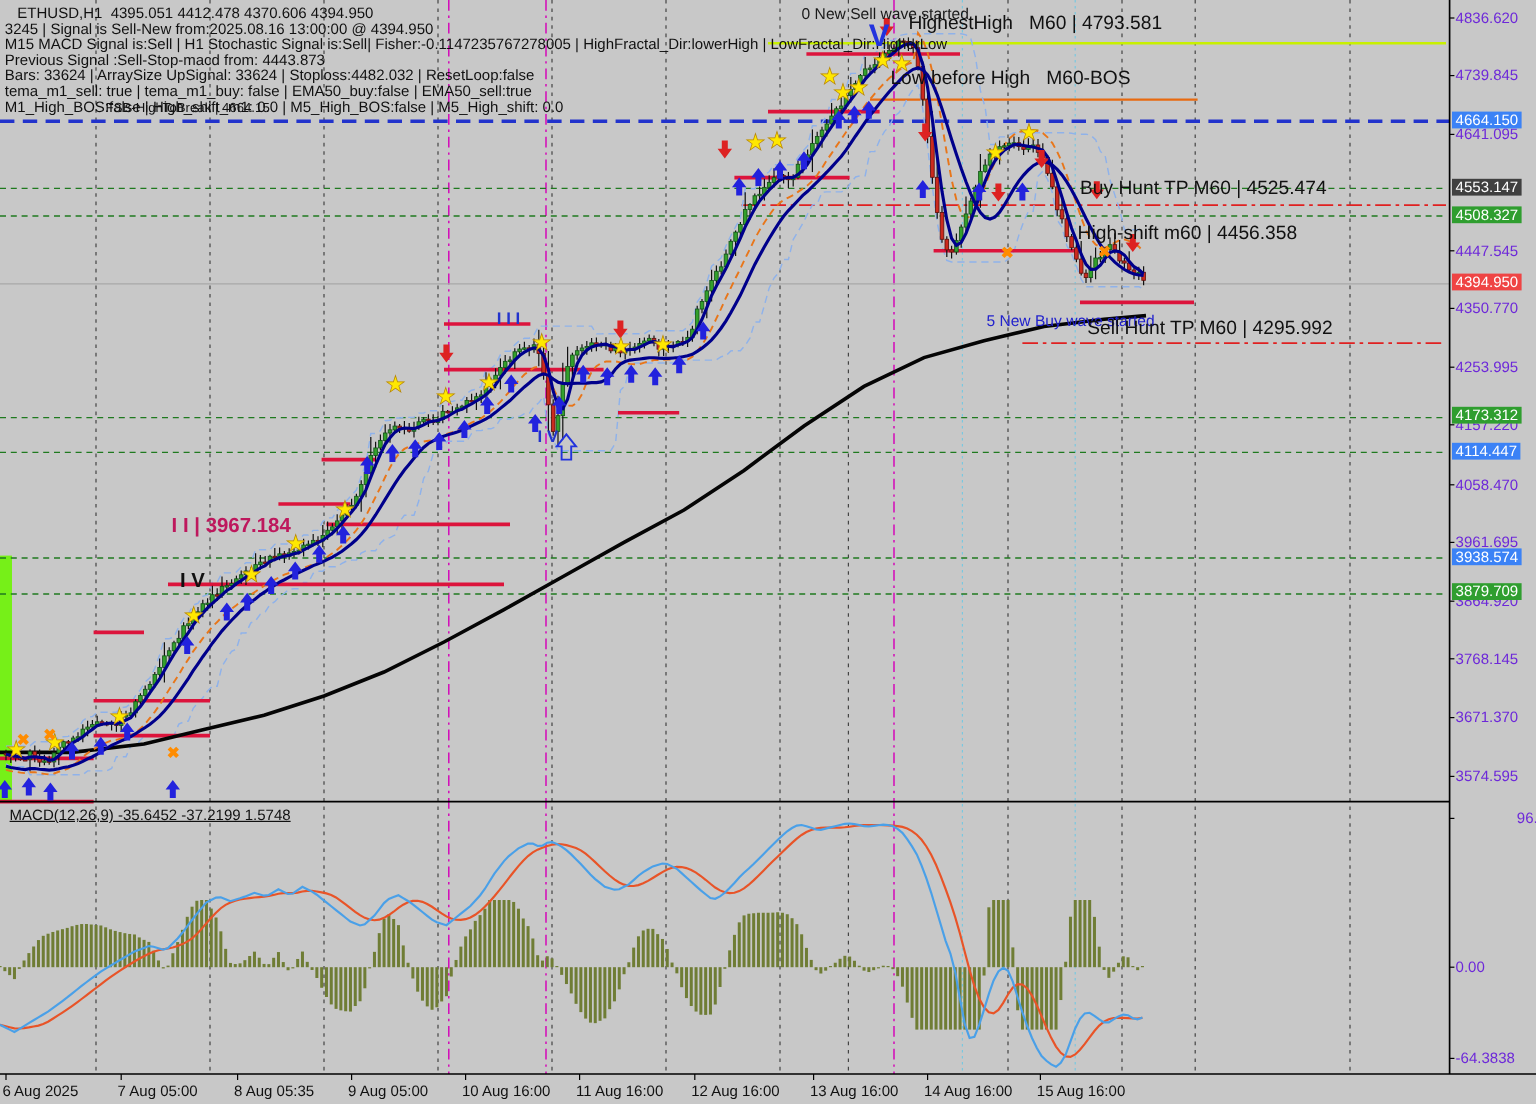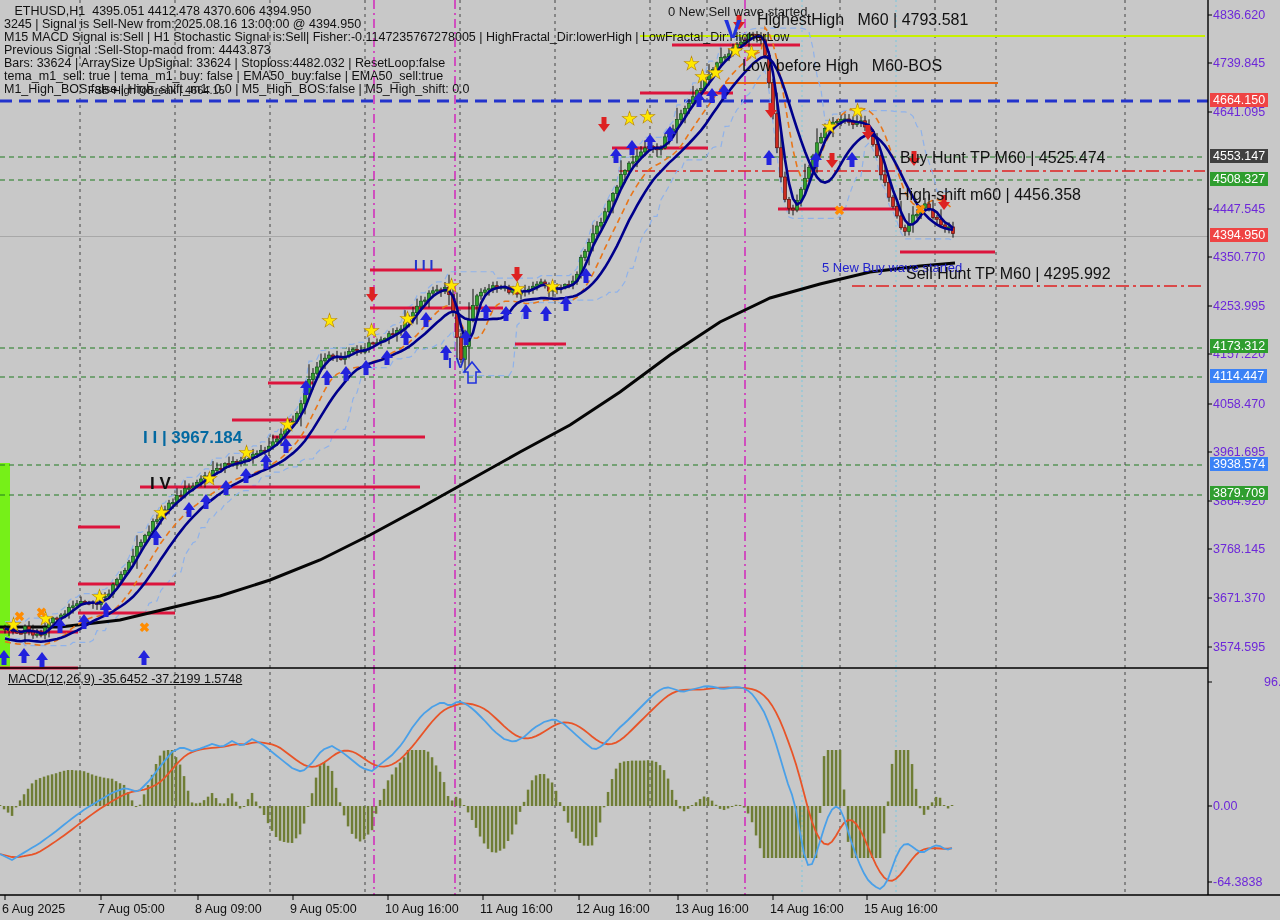--- a/index.html
+++ b/index.html
@@ -910,21 +910,21 @@
       <div class="ovl" style="left: 4px; top: 83px;">M1_High_BOS:false | High_shift_m1: 0.0 | M5_High_BOS:false | M5_High_shift: 0.0</div>
     </div>
   <div id="anno-layer">
       <div class="ovl anno-sm" style="left: 668px; top: 4px; color: rgb(26, 26, 26);">0 New Sell wave started</div>
       <div class="ovl anno" style="left: 757px; top: 11px; color: rgb(17, 17, 17);">HighestHigh   M60 | 4793.581</div>
       <div class="ovl anno" style="left: 742px; top: 57px; color: rgb(17, 17, 17);">Low before High   M60-BOS</div>
       <div class="ovl anno" style="left: 900px; top: 149px; color: rgb(17, 17, 17);">Buy Hunt TP M60 | 4525.474</div>
       <div class="ovl anno" style="left: 898px; top: 186px; color: rgb(17, 17, 17);">High-shift m60 | 4456.358</div>
       <div class="ovl anno-sm" style="left: 822px; top: 260px; color: rgb(34, 34, 204);">5 New Buy wave started</div>
       <div class="ovl anno" style="left: 906px; top: 265px; color: rgb(17, 17, 17);">Sell Hunt TP M60 | 4295.992</div>
-      <div class="ovl anno-wave" style="left: 143px; top: 428px; color: #0369a1;">I I | 3967.184</div>
+      <div class="ovl anno-wave" style="left: 143px; top: 428px; color: #be185d;">I I | 3967.184</div>
       <div class="ovl anno-wave" style="left: 150px; top: 474px; color: rgb(17, 17, 17);">I V</div>
       <div class="ovl anno-wave-blue" style="left: 414px; top: 257px; color: rgb(34, 51, 204);">I I I</div>
       <div class="ovl anno-wave-blue" style="left: 448px; top: 355px; color: rgb(34, 51, 204);">I V</div>
       <div class="ovl anno-v" style="left: 724px; top: 14px; color: rgb(34, 51, 221);">V</div>
     </div>
   <div class="fsb-label">FSB-HighToBreak | 4664.15</div>
   <div class="macd-label">MACD(12,26,9) -35.6452 -37.2199 1.5748</div>
   <div id="price-axis">
       <div class="axlab" style="left: 1213px; top: 8px;">4836.620</div>
       <div class="axlab" style="left: 1213px; top: 56px;">4739.845</div>
@@ -932,36 +932,36 @@
       <div class="axlab" style="left: 1213px; top: 202px;">4447.545</div>
       <div class="axlab" style="left: 1213px; top: 250px;">4350.770</div>
       <div class="axlab" style="left: 1213px; top: 299px;">4253.995</div>
       <div class="axlab" style="left: 1213px; top: 347px;">4157.220</div>
       <div class="axlab" style="left: 1213px; top: 397px;">4058.470</div>
       <div class="axlab" style="left: 1213px; top: 445px;">3961.695</div>
       <div class="axlab" style="left: 1213px; top: 494px;">3864.920</div>
       <div class="axlab" style="left: 1213px; top: 542px;">3768.145</div>
       <div class="axlab" style="left: 1213px; top: 591px;">3671.370</div>
       <div class="axlab" style="left: 1213px; top: 640px;">3574.595</div>
-      <div class="axlab badge" style="left: 1210px; top: 93px; background: #ef4444;">4664.150</div>
+      <div class="axlab badge" style="left: 1210px; top: 93px; background: #3b82f6;">4664.150</div>
       <div class="axlab badge" style="left: 1210px; top: 149px; background: #404040;">4553.147</div>
       <div class="axlab badge" style="left: 1210px; top: 172px; background: rgb(47, 158, 47);">4508.327</div>
       <div class="axlab badge" style="left: 1210px; top: 228px; background: #ef4444;">4394.950</div>
       <div class="axlab badge" style="left: 1210px; top: 339px; background: rgb(47, 158, 47);">4173.312</div>
       <div class="axlab badge" style="left: 1210px; top: 369px; background: #3b82f6;">4114.447</div>
       <div class="axlab badge" style="left: 1210px; top: 457px; background: #3b82f6;">3938.574</div>
       <div class="axlab badge" style="left: 1210px; top: 486px; background: rgb(47, 158, 47);">3879.709</div>
       <div class="axlab" style="left: 1264px; top: 675px;">96.1546</div>
       <div class="axlab" style="left: 1213px; top: 799px;">0.00</div>
       <div class="axlab" style="left: 1213px; top: 875px;">-64.3838</div>
     </div>
   <div id="time-axis">
       <div class="tlab" style="left: 2px;">6 Aug 2025</div>
       <div class="tlab" style="left: 98px;">7 Aug 05:00</div>
-      <div class="tlab" style="left: 195px;">8 Aug 09:00</div>
+      <div class="tlab" style="left: 195px;">8 Aug 05:35</div>
       <div class="tlab" style="left: 290px;">9 Aug 05:00</div>
       <div class="tlab" style="left: 385px;">10 Aug 16:00</div>
       <div class="tlab" style="left: 480px;">11 Aug 16:00</div>
       <div class="tlab" style="left: 576px;">12 Aug 16:00</div>
       <div class="tlab" style="left: 675px;">13 Aug 16:00</div>
       <div class="tlab" style="left: 770px;">14 Aug 16:00</div>
       <div class="tlab" style="left: 864px;">15 Aug 16:00</div>
     </div>
 </div>
 

